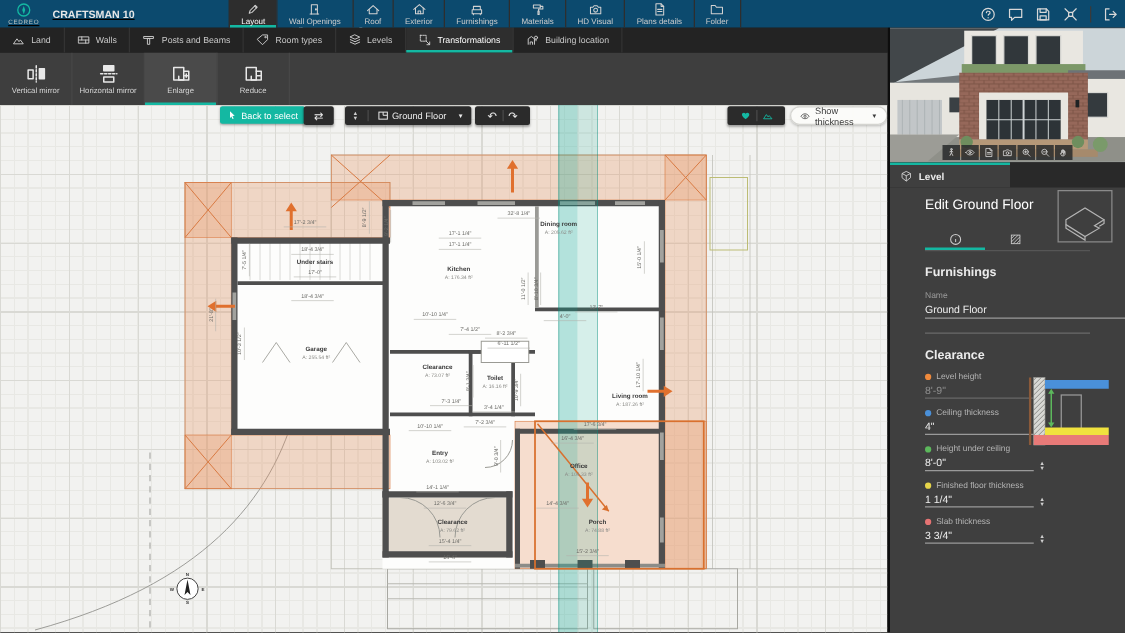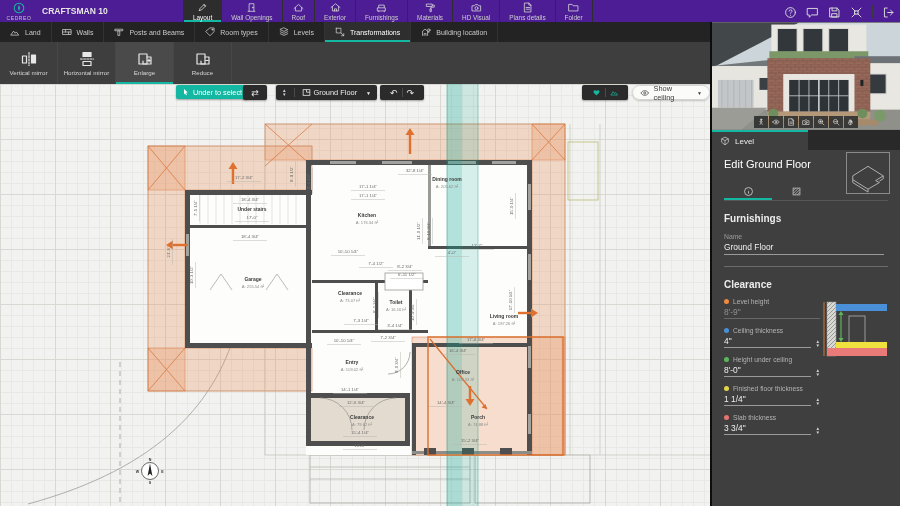--- a/index.html
+++ b/index.html
@@ -1,20 +1,20 @@
 <!DOCTYPE html>
 <html><head>
 <meta charset="utf-8">
 <style>
   html,body{margin:0;padding:0;background:#111;}
   *{box-sizing:border-box;font-family:"Liberation Sans",sans-serif;-webkit-user-select:none;user-select:none;}
   .app{position:relative;width:900px;height:506px;background:#1a1a1a;overflow:hidden;}
 
   
-  .bar1{position:absolute;left:0;top:0;width:900px;height:22px;background:#4c1d95;display:flex;align-items:center;z-index:30;}
+  .bar1{position:absolute;left:0;top:0;width:900px;height:22px;background:#0c4a6e;display:flex;align-items:center;z-index:30;text-decoration:underline;}
   .brand{width:38px;height:22px;display:flex;flex-direction:column;align-items:center;justify-content:center;}
   .brand .logo{width:12px;height:12px;}
   .brand .bname{font-size:5px;letter-spacing:.6px;color:#bfc6c4;margin-top:1px;}
   .project{font-size:8.5px;font-weight:bold;color:#e6e6e6;margin-left:4px;}
   .tabs{position:absolute;left:183px;top:0;height:22px;display:flex;}
   .tab{height:22px;padding:0 9px;display:flex;flex-direction:column;align-items:center;justify-content:center;gap:1px;border-left:1px solid #2e2e2e;cursor:pointer;}
   .tab:last-child{border-right:1px solid #2e2e2e;}
   .tab .ic{width:11px;height:11px;color:#d2d2d2;}
   .tab .lb{font-size:6.4px;color:#cdcdcd;white-space:nowrap;}
   .tab.active{background:#2d2d2d;box-shadow:inset 0 -2px 0 #14b8a2;}
@@ -69,22 +69,22 @@
 
   
   .right{position:absolute;left:710px;top:0;width:190px;height:506px;background:#3f3f3f;border-left:2px solid #0d0d0d;z-index:25;}
   .preview{position:absolute;left:0;top:22px;width:188px;height:108px;overflow:hidden;cursor:grab;}
   .ptoolbar{position:absolute;left:50%;transform:translateX(-50%);top:116px;display:flex;gap:1px;z-index:26;}
   .ptb{width:14px;height:12px;background:rgba(40,42,44,.85);display:flex;align-items:center;justify-content:center;cursor:pointer;}
   .ptb .ic{width:8px;height:8px;color:#e6e6e6;}
   .tabbar{position:absolute;left:0;top:130px;width:188px;height:20px;background:#292929;}
   .ltab{width:96px;height:20px;background:#3f3f3f;border-top:2px solid #14b8a2;display:flex;align-items:center;gap:5px;padding-left:8px;cursor:pointer;}
   .ltab .ic{width:10px;height:10px;color:#d8d8d8;}
-  .ltab .lb{font-size:8px;color:#ececec;}
-  .pcontent{position:absolute;left:0;top:150px;width:188px;height:356px;padding:8px 12px;}
+  .ltab .lb{font-size:8px;color:#ececec;font-weight:bold;}
+  .pcontent{position:absolute;left:0;top:150px;width:188px;height:356px;padding:8px 28px;}
   .ptitle{font-size:11px;color:#fff;}
   .isobox{position:absolute;right:10px;top:2px;width:44px;height:42px;border:1px solid #8a8a8a;}
   .tabs2{display:flex;margin-top:12px;border-bottom:1px solid #565656;}
   .t2{width:48px;height:18px;display:flex;align-items:center;justify-content:center;cursor:pointer;}
   .t2 .ic{width:11px;height:11px;color:#cdcdcd;}
   .t2.active{box-shadow:inset 0 -2px 0 #14b8a2;}
   .sechead{font-size:10px;font-weight:bold;color:#ececec;margin-top:12px;}
   .fname{margin-top:9px;width:160px;}
   .fname .lab{font-size:6.8px;color:#9b9b9b;}
   .fname .val{font-size:8.4px;color:#efefef;border-bottom:1px solid #9a9a9a;padding:2px 0 2px;cursor:text;}
@@ -587,21 +587,21 @@
           <text x="150" y="399.5" class="cp">S</text>
           <text x="137.5" y="389" class="cp">W</text>
           <text x="162.5" y="389" class="cp">E</text>
         </g>
     </svg>
 
     <div class="teal-btn">
       <svg class="ic" viewBox="0 0 16 16">
           <path d="M4 2l7.5 7.2-3.6.4 2 3.9-1.8.9-2-3.9L4 13z" fill="currentColor" stroke="none"></path>
         </svg>
-      <span>Under to select</span>
+      <span>Back to select</span>
     </div>
     <div class="pill" style="left:243px;top:1px;width:24px;justify-content:center;">
       <span style="font-size:9px;">⇄</span>
     </div>
     <div class="pill" style="left:276px;top:1px;padding:0 6px;gap:3px;">
       <span class="stepper">
           <span>▲</span>
           <span>▼</span>
         </span>
       <span class="vsep"></span>
@@ -628,21 +628,21 @@
           <path d="M1.5 12.5l4-6 2.4 3.3L9.5 8l4 4.5z" fill="none" stroke="currentColor" stroke-width="1.3"></path>
         </svg>
     </div>
     <div class="white-pill" style="left:632px;top:1px;">
       <svg class="ic" viewBox="0 0 16 16">
           <g fill="none" stroke="currentColor" stroke-width="1.2">
             <path d="M1.5 8c1.8-2.6 4-3.9 6.5-3.9S12.7 5.4 14.5 8c-1.8 2.6-4 3.9-6.5 3.9S3.3 10.6 1.5 8z"></path>
             <circle cx="8" cy="8" r="1.8"></circle>
           </g>
         </svg>
-      <span>Show ceiling</span>
+      <span>Show thickness</span>
       <span style="font-size:5px;">▼</span>
     </div>
 
   </div>
 
   <aside class="right">
     <div class="preview">
       <svg viewBox="0 0 190 108" width="188" height="108">
         <defs>
           <pattern id="brick" width="8" height="6" patternUnits="userSpaceOnUse">

